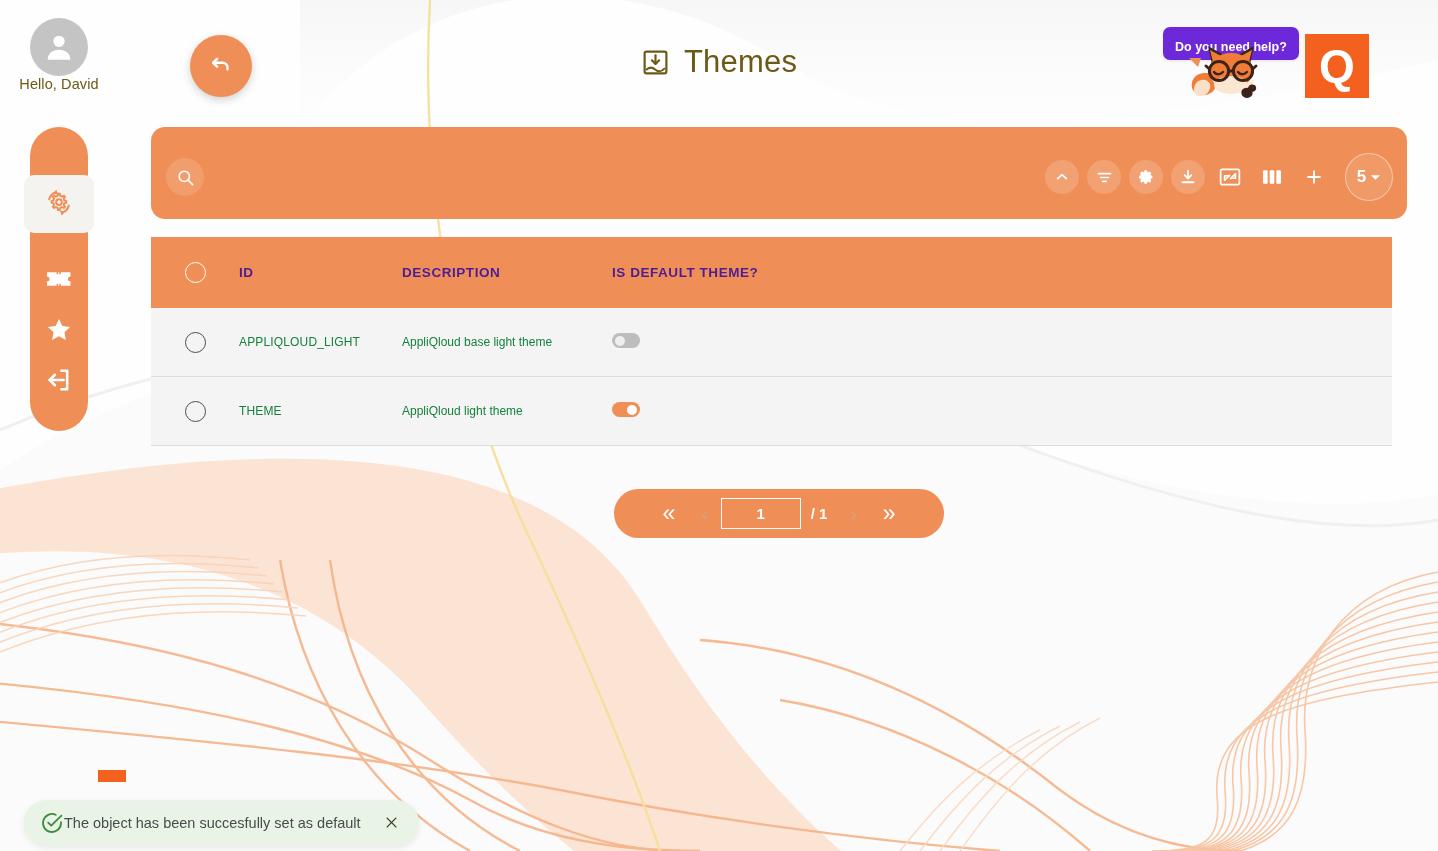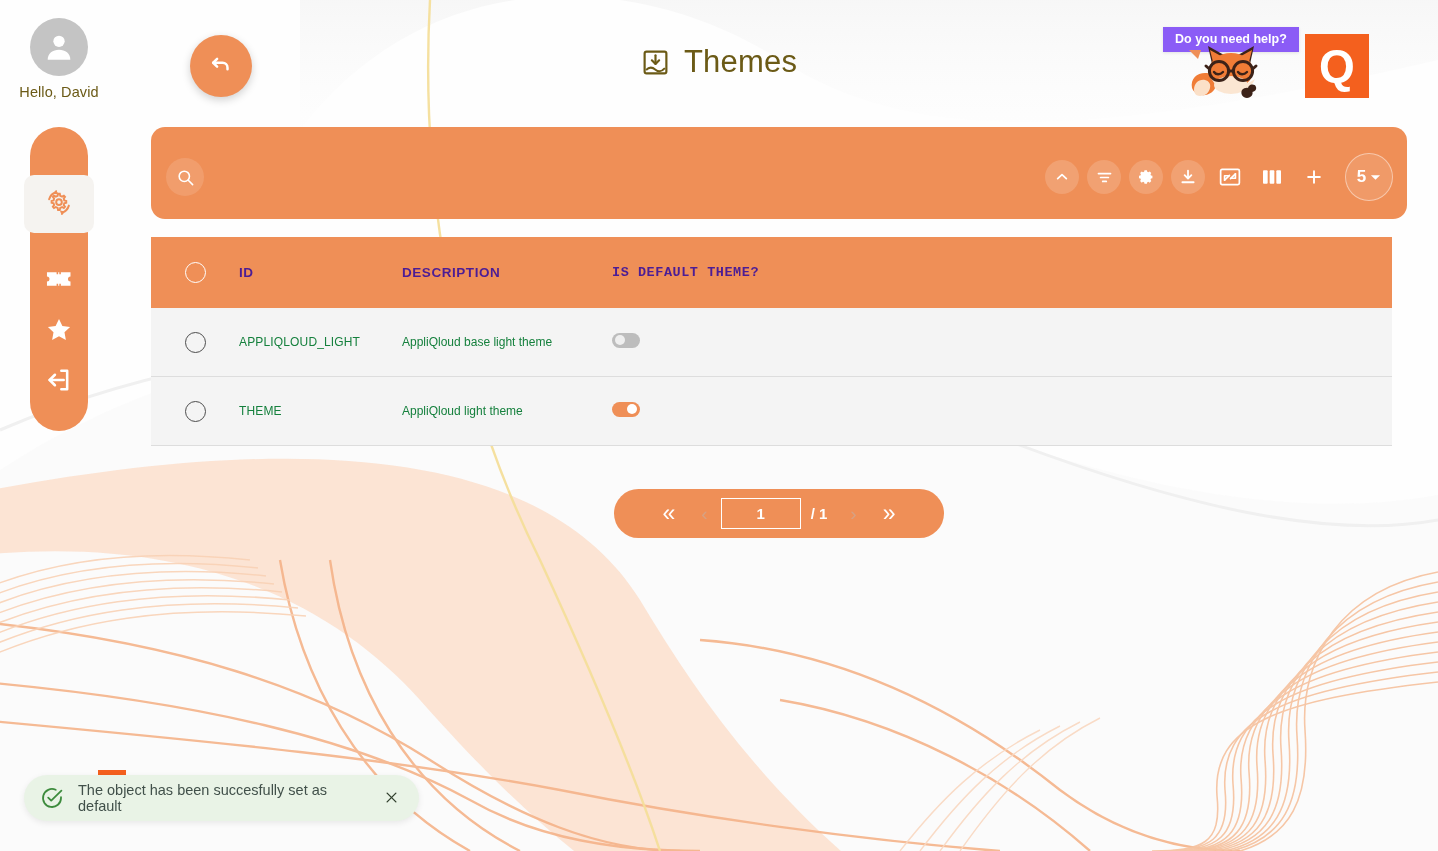--- a/index.html
+++ b/index.html
@@ -15,21 +15,21 @@
   .bg-layer { position:absolute; inset:0; pointer-events:none; }
   .bg-layer svg { position:absolute; inset:0; width:1438px; height:851px; }
 
   
   .user-block { position:absolute; left:0; top:18px; width:118px; text-align:center; }
   .avatar {
     width:58px; height:58px; border-radius:50%; background:#c4c4c4;
     margin:0 auto; display:flex; align-items:center; justify-content:center;
   }
   .avatar svg { display:block; }
-  .user-greet { margin-top:8px; font-size:14.5px; color:#6b5a16; letter-spacing:.1px; }
+  .user-greet { font-size:14.5px; color:#6b5a16; letter-spacing:.1px; }
 
   
   .rail {
     position:absolute; left:30px; top:127px; width:58px; height:304px;
     background:#ef8f57; border-radius:29px;
   }
   .rail-item {
     position:absolute; left:0; width:58px; height:50px;
     display:flex; align-items:center; justify-content:center;
   }
@@ -52,22 +52,22 @@
   .back-btn {
     position:absolute; left:190px; top:35px; width:62px; height:62px;
     border-radius:50%; background:#ef8f57; border:none; cursor:pointer;
     display:flex; align-items:center; justify-content:center;
     box-shadow:0 3px 8px rgba(0,0,0,.18);
   }
 
   
   .help-bubble {
     position:absolute; left:1163px; top:27px;
-    background:#8b5cf6; color:#fff; border-radius:0;
-    padding:5px 12px 6px; font-size:12.5px; font-weight:bold; white-space:nowrap;
+    background:#6d28d9; color:#fff; border-radius:7px;
+    padding:13px 12px 6px; font-size:12.5px; font-weight:bold; white-space:nowrap;
     box-shadow:0 1px 3px rgba(0,0,0,.1);
   }
   .help-bubble::after {
     content:""; position:absolute; left:26px; bottom:-7px;
     border-left:9px solid transparent; border-right:3px solid transparent;
     border-top:9px solid #ef8f57;
   }
   .fox { position:absolute; left:1186px; top:38px; width:92px; height:66px; }
   .logo-q {
     position:absolute; left:1305px; top:34px; width:64px; height:64px;
@@ -105,21 +105,21 @@
 
   
   .table { position:absolute; left:151px; top:237px; width:1241px; }
   .thead {
     background:#ef8f57; height:71px; display:flex; align-items:center;
     color:#4c1d95; font-size:13.5px; font-weight:bold; letter-spacing:.55px;
   }
   .col-sel   { width:88px; display:flex; justify-content:center; align-items:center; flex:0 0 88px; }
   .col-id    { width:163px; flex:0 0 163px; }
   .col-desc  { width:210px; flex:0 0 210px; }
-  .col-def   { flex:1 1 auto;font-family:Liberation Mono, monospace; }
+  .col-def   { flex:1 1 auto; }
   .radio {
     width:21px; height:21px; border-radius:50%;
     border:1.6px solid #fff; cursor:pointer; background:transparent;
   }
   .radio.dark { border-color:#4d4d4d; }
   .trow {
     height:69px; display:flex; align-items:center;
     background:#f4f4f4; border-bottom:1px solid #dddddd;
     font-size:12px; color:#15803d;
   }
@@ -151,23 +151,23 @@
     width:80px; height:31px; background:transparent;
     border:1.4px solid #fff; color:#fff; text-align:center;
     font-size:15px; font-weight:bold; font-family:"Liberation Sans", sans-serif;
     outline:none;
   }
   .pg-total { color:#fff; font-size:15px; font-weight:bold; padding:0 10px; }
 
   
   .toast-strip { position:absolute; left:98px; top:770px; width:28px; height:12px; background:#f4601e; }
   .toast {
-    position:absolute; left:24px; top:775px; width:395px; height:46px;
+    position:absolute; left:24px; top:800px; width:395px; height:46px;
     background:#e9f3e6; border-radius:23px;
-    display:flex; align-items:center; gap:14px; padding:18px 16px;
+    display:flex; align-items:center; padding:18px 16px;
     box-shadow:0 2px 6px rgba(0,0,0,.08);
   }
   .toast-msg { flex:1; font-size:14.5px; color:#41504a; }
   .toast-close {
     background:none; border:none; cursor:pointer; color:#33412f;
     font-size:19px; line-height:1; padding:2px 4px;
   }
 </style>
 </head>
 <body>

